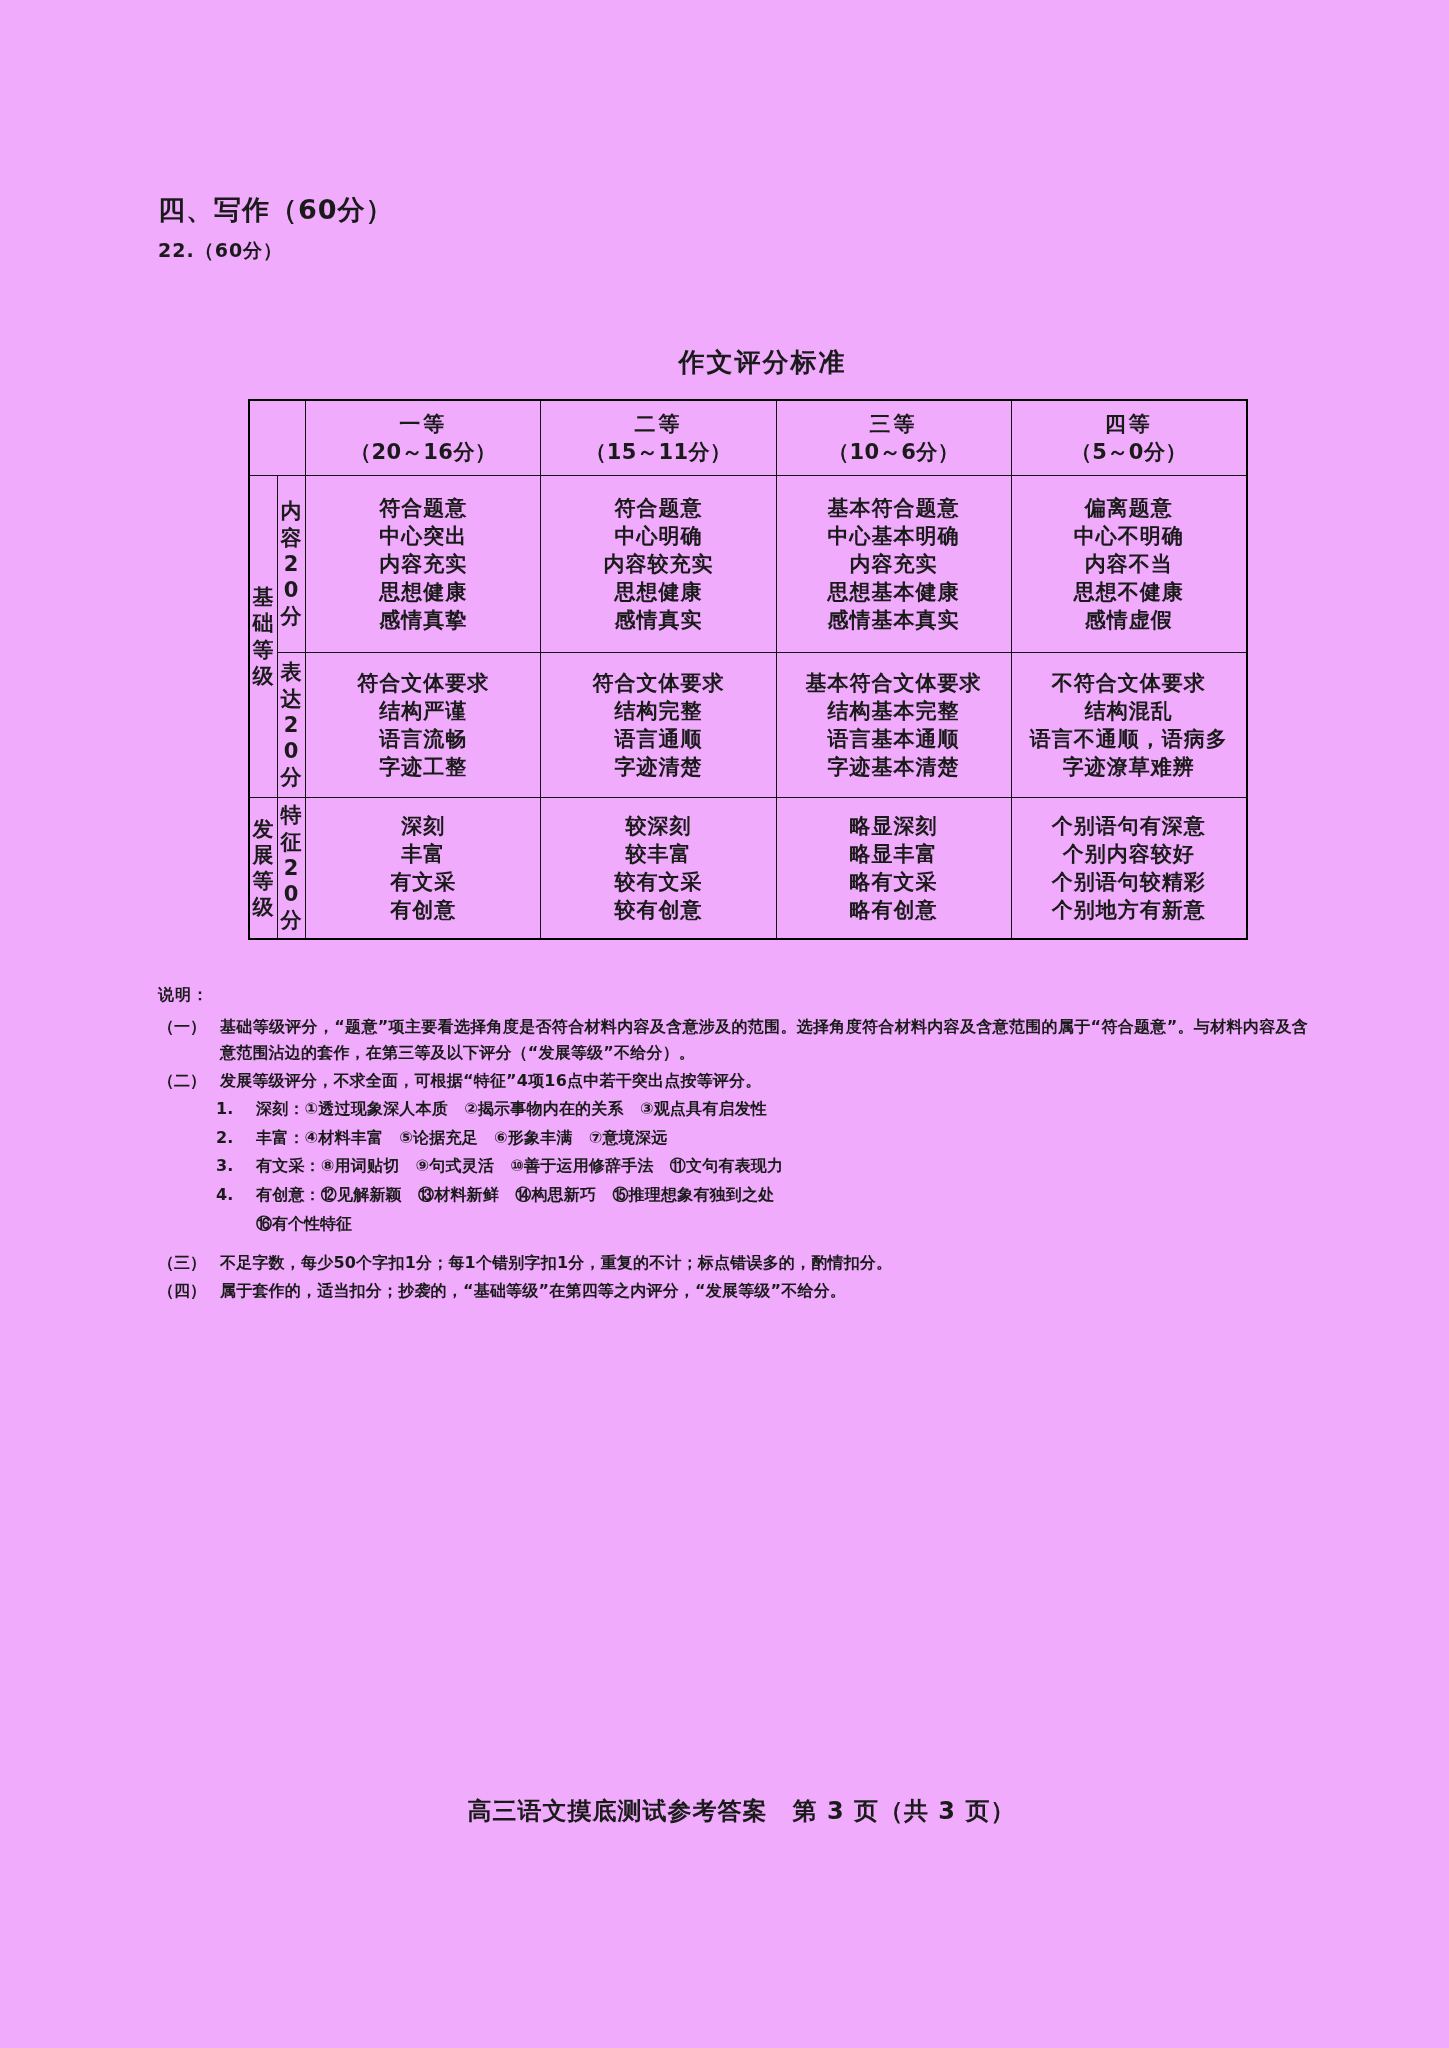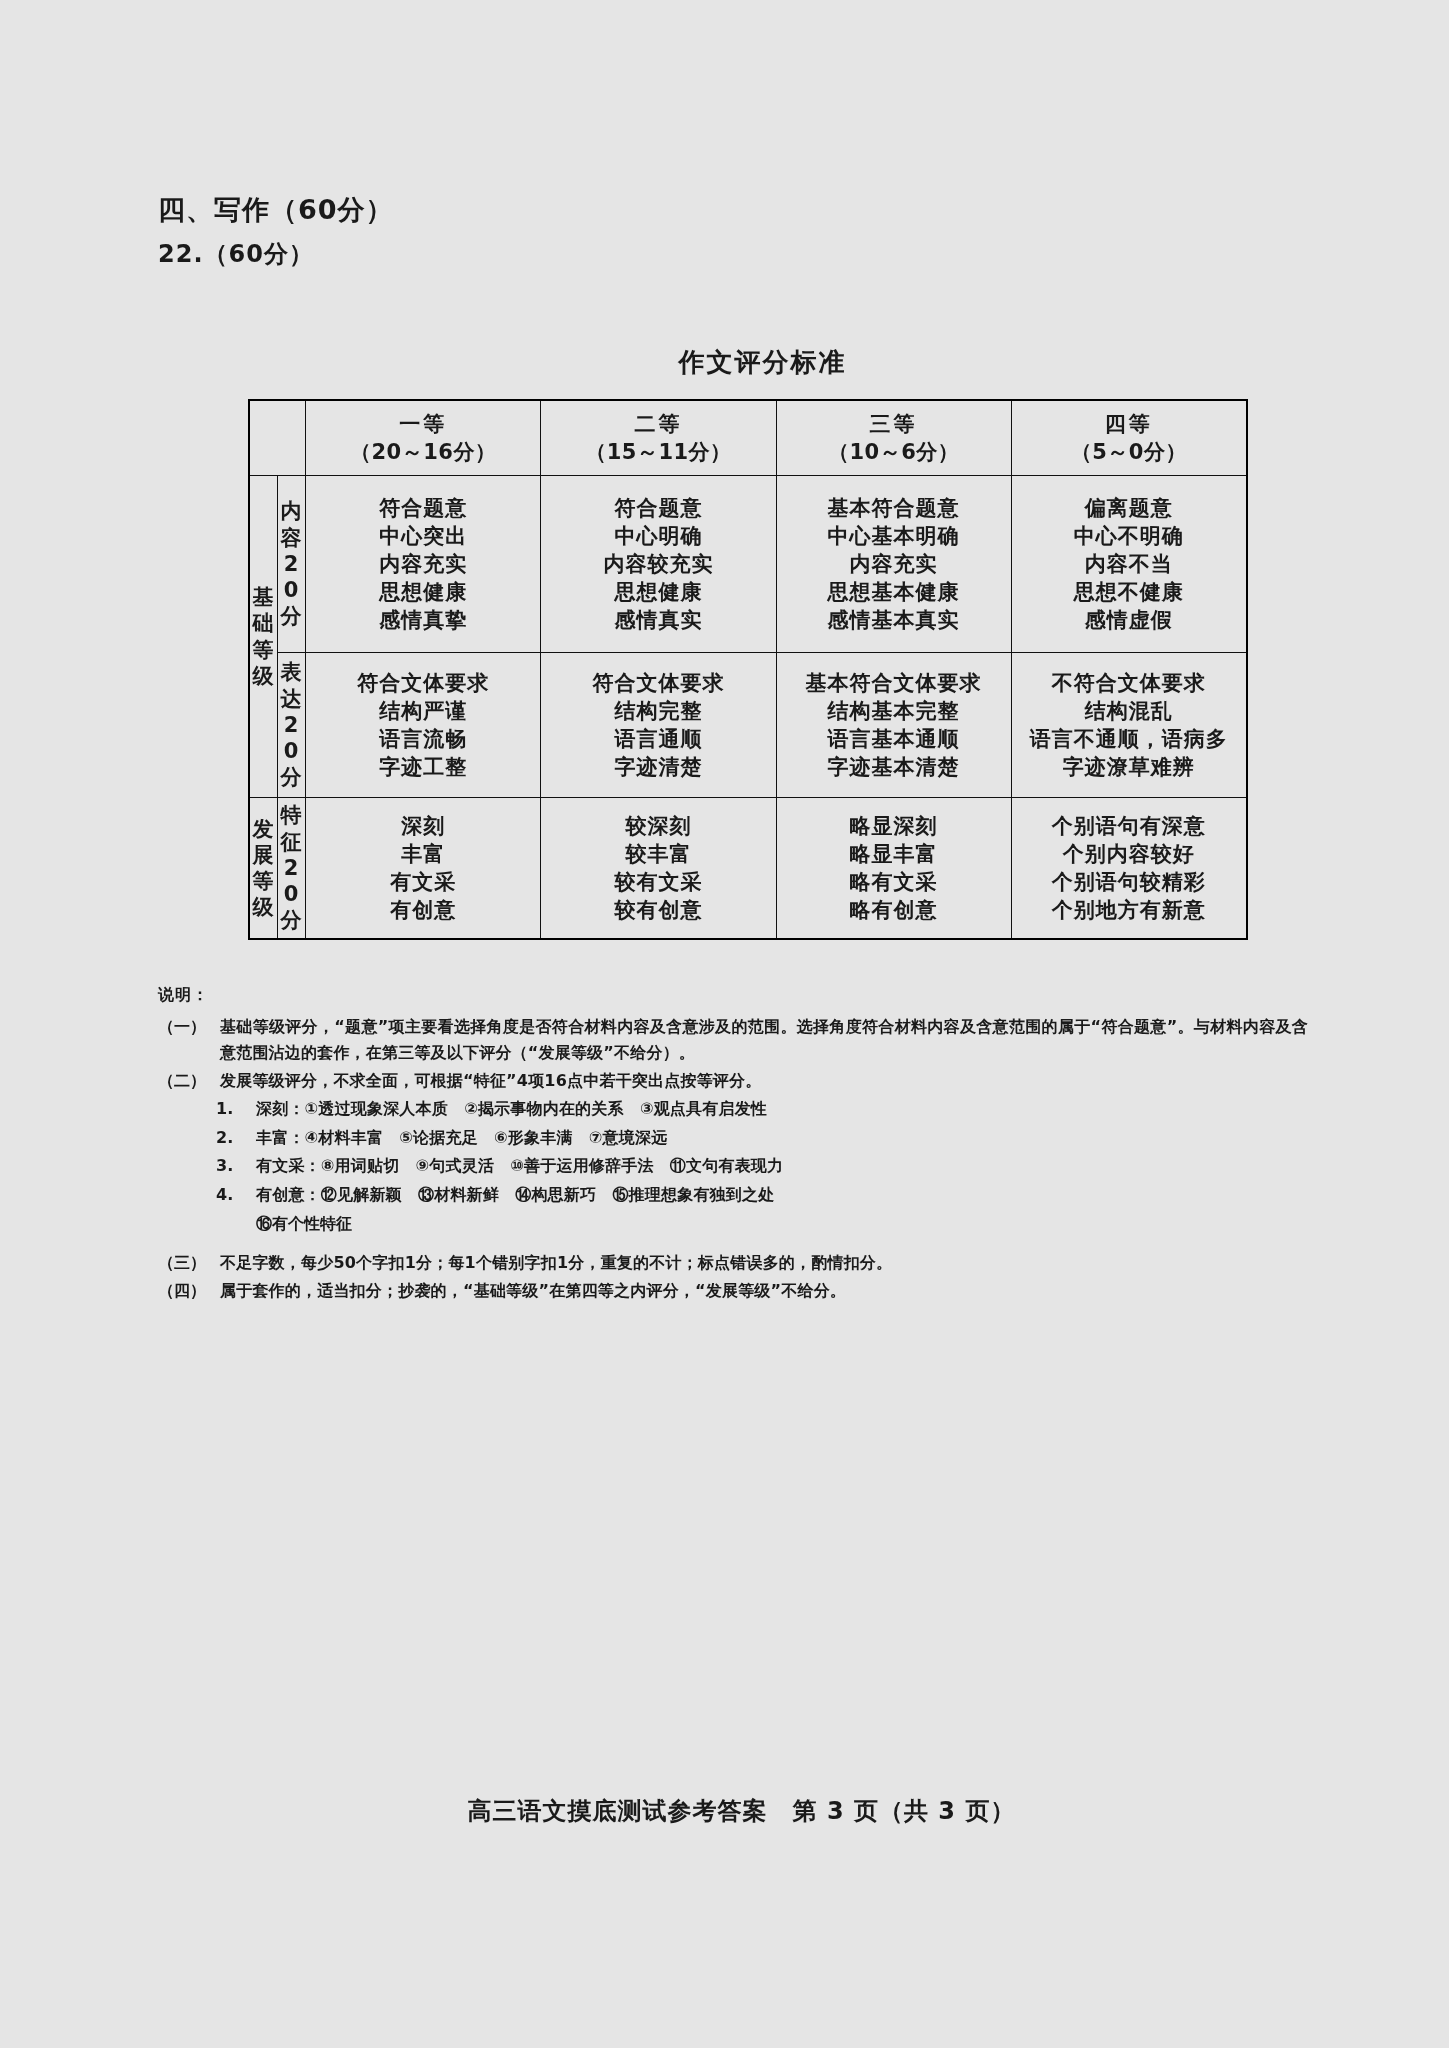--- a/index.html
+++ b/index.html
@@ -14,41 +14,41 @@
     position: relative;
     font-family: "DejaVu Sans", "Liberation Sans", sans-serif;
     color: #1a1a1a;
     overflow: hidden;
   }
   .page {
     position: absolute;
     left: 0; top: 0;
     width: 1449px;
     height: 2048px;
-    background: #e5e5e5;
+    background: #f0abfc;
   }
   
   .cjk {
     font-family: "DejaVu Sans", "Liberation Sans", sans-serif;
     font-weight: 700;
     letter-spacing: 0.02em;
   }
   .sec-title {
     position: absolute;
     left: 158px;
     top: 192px;
     font-size: 27px;
     font-weight: 700;
     letter-spacing: 1px;
   }
   .q-number {
     position: absolute;
     left: 158px;
     top: 238px;
-    font-size: 24px;
+    font-size: 19px;
     font-weight: 700;
     letter-spacing: 1px;
   }
   .table-caption {
     position: absolute;
     left: 8px;
     top: 345px;
     width: 1449px;
     text-align: center;
     font-size: 26px;

